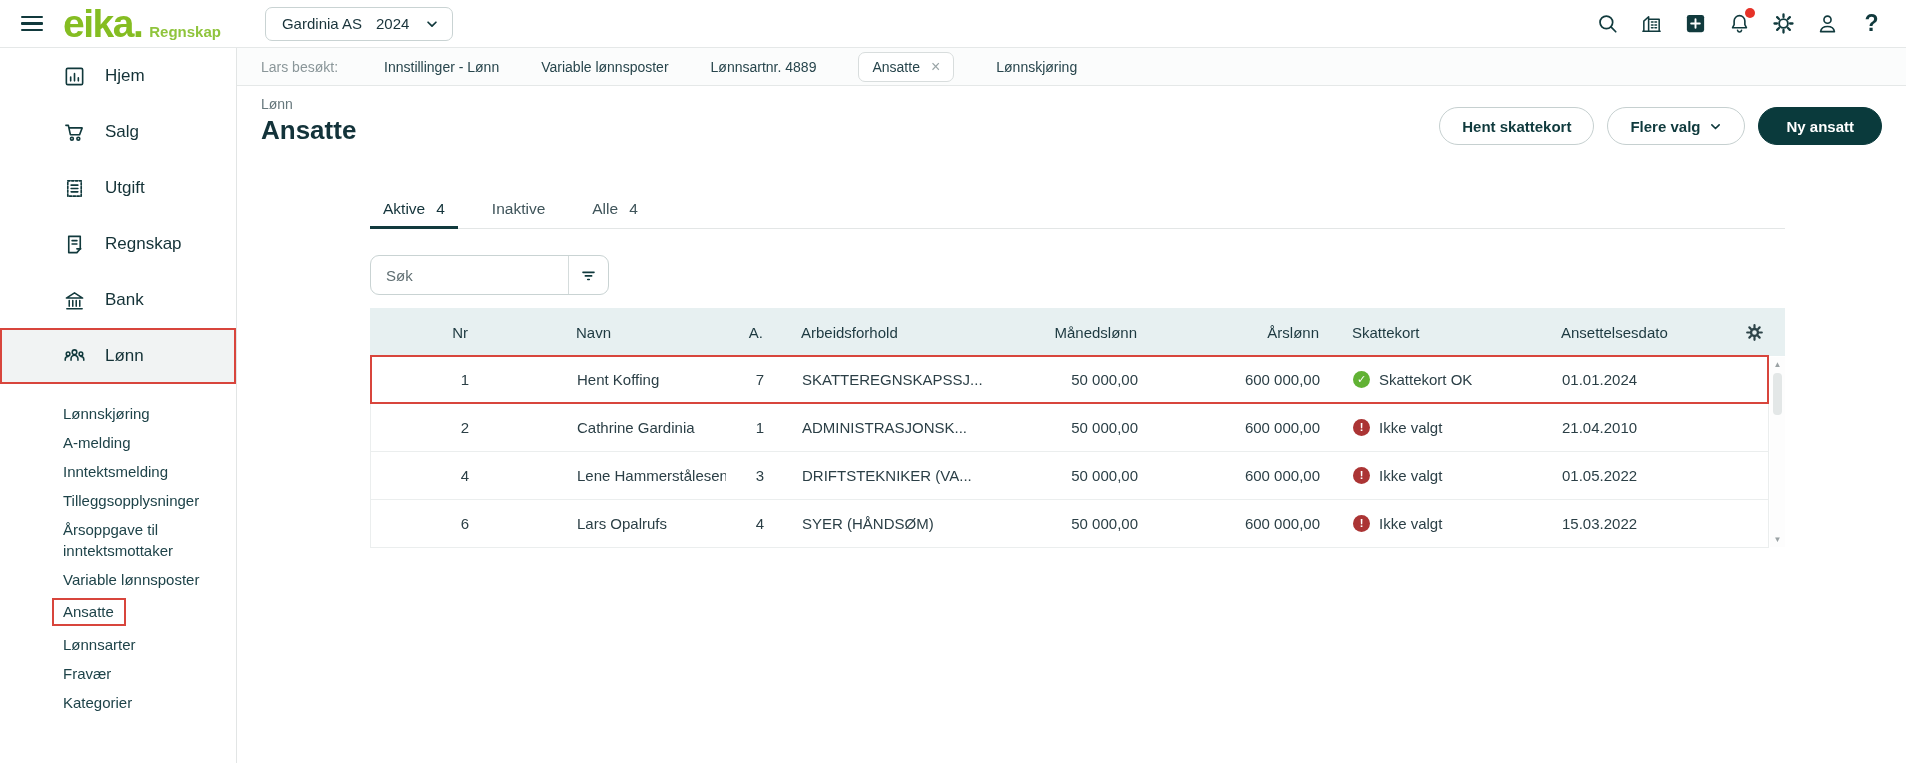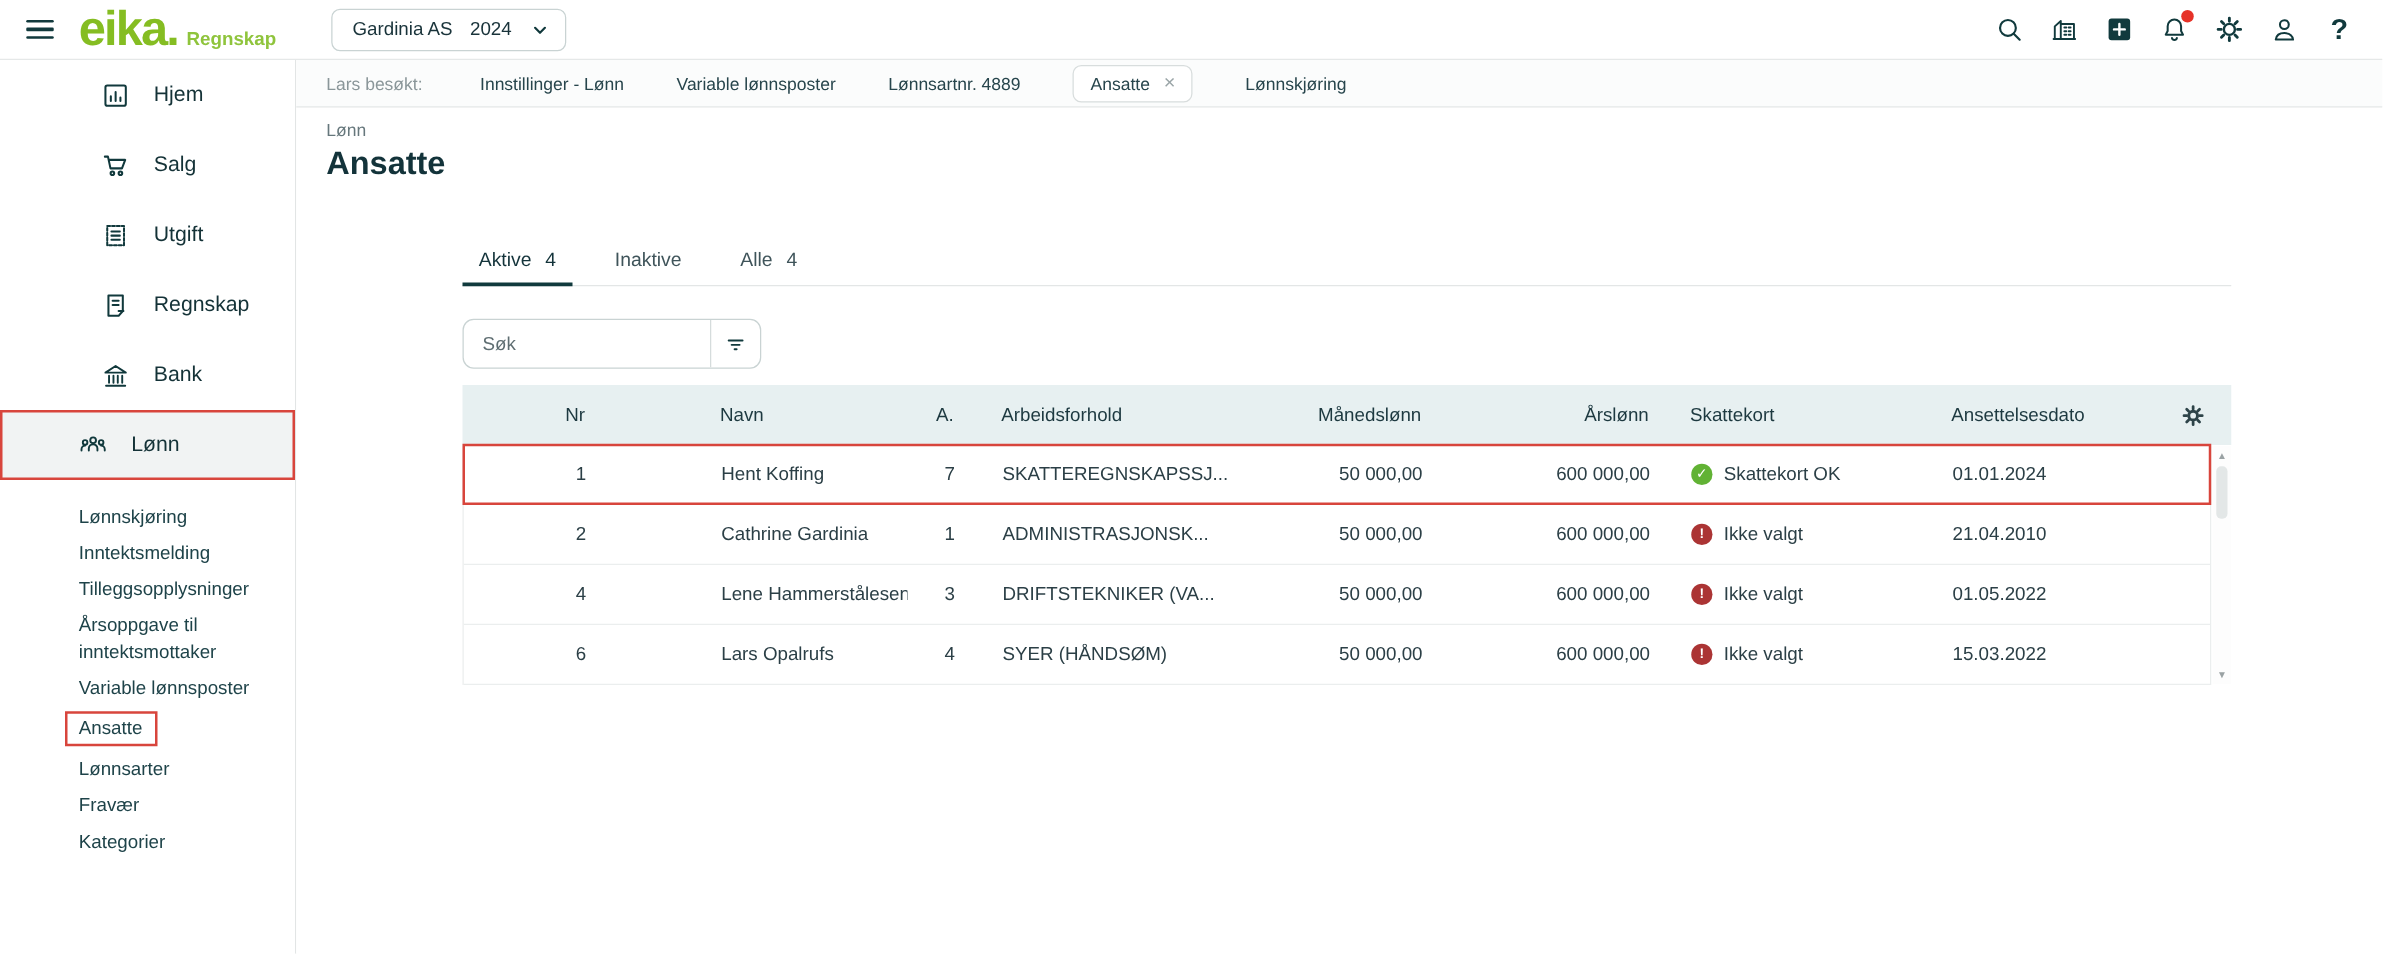--- a/index.html
+++ b/index.html
@@ -20,21 +20,21 @@
   .company svg { width:14px; height:14px; color:#11393c; }
   .top-icons { margin-left:auto; margin-right:22px; display:flex; align-items:center; gap:19px; color:#113a3d; }
   .tic { width:25px; height:25px; position:relative; display:flex; align-items:center; justify-content:center; cursor:pointer; }
   .tic svg { width:23px; height:23px; }
   .badge-dot { position:absolute; top:-3px; right:-3px; width:10px; height:10px; border-radius:50%; background:#e63228; }
   .q-glyph { font-size:23px; font-weight:600; color:#113a3d; line-height:1; }
 
   
   .layout { display:flex; height:715px; }
   .sidebar { width:237px; border-right:1px solid #e2e5e5; flex:none; overflow:hidden; }
-  .nav-item { height:56px; display:flex; align-items:center; padding-left:81px; gap:19px; font-size:17px; color:#143237; cursor:pointer; }
+  .nav-item { height:56px; display:flex; align-items:center; padding-left:63px; gap:19px; font-size:17px; color:#143237; cursor:pointer; }
   .nav-item svg { width:23px; height:23px; flex:none; color:#11393c; }
   .nav-item.active { background:#f1f3f3; border:2px solid #d8453c; padding-left:61px; }
   .subnav { margin-top:15px; }
   .sub-item { padding:4px 20px 4px 63px; font-size:15px; color:#1e4349; line-height:21px; cursor:pointer; }
   .sub-item .hlbox { display:inline-block; border:2px solid #d8453c; padding:1px 10px 2px 9px; margin-left:-11px; }
 
   .main { flex:1; display:flex; flex-direction:column; background:#fff; min-width:0; }
 
   
   .recent { height:38px; background:#fbfcfc; border-bottom:1px solid #e5e8e8; display:flex; align-items:center; padding-left:24px; font-size:14px; }
@@ -217,20 +217,21 @@
               <path d="M2.3 16v-1a3.1 3.1 0 013.1-3.1"></path>
               <circle cx="18.7" cy="9.3" r="1.9"></circle>
               <path d="M21.7 16v-1a3.1 3.1 0 00-3.1-3.1"></path>
             </svg>
           </span>
           <span>Lønn</span>
         </div>
       </div>
     <div class="subnav" id="sidebar-subitems">
         <div class="sub-item">Lønnskjøring</div>
+        <div class="sub-item">A-melding</div>
         <div class="sub-item">Inntektsmelding</div>
         <div class="sub-item">Tilleggsopplysninger</div>
         <div class="sub-item">Årsoppgave til inntektsmottaker</div>
         <div class="sub-item">Variable lønnsposter</div>
         <div class="sub-item"><span class="hlbox">Ansatte</span></div>
         <div class="sub-item">Lønnsarter</div>
         <div class="sub-item">Fravær</div>
         <div class="sub-item">Kategorier</div>
       </div>
   </nav>
@@ -255,20 +256,36 @@
           </div>
           <div class="rtab">
             <span>Lønnskjøring</span>
           </div>
         </div>
     </div>
 
     <div class="pagehead">
       <div class="eyebrow">Lønn</div>
       <h1 class="pagetitle">Ansatte</h1>
+      <div class="actions" id="page-actions">
+          <button class="btn">
+            <span>Hent skattekort</span>
+          </button>
+          <button class="btn">
+            <span>Flere valg</span>
+            <span>
+              <svg viewBox="0 0 16 16" fill="none" stroke="currentColor" stroke-width="2" stroke-linecap="round" stroke-linejoin="round">
+                <path d="M3.5 6l4.5 4.5L12.5 6"></path>
+              </svg>
+            </span>
+          </button>
+          <button class="btn primary">
+            <span>Ny ansatt</span>
+          </button>
+        </div>
     </div>
 
     <div class="content">
       <div class="viewtabs" id="view-tabs">
           <div class="vtab active">
             <span>Aktive</span>
             <span>4</span>
           </div>
           <div class="vtab">
             <span>Inaktive</span>

